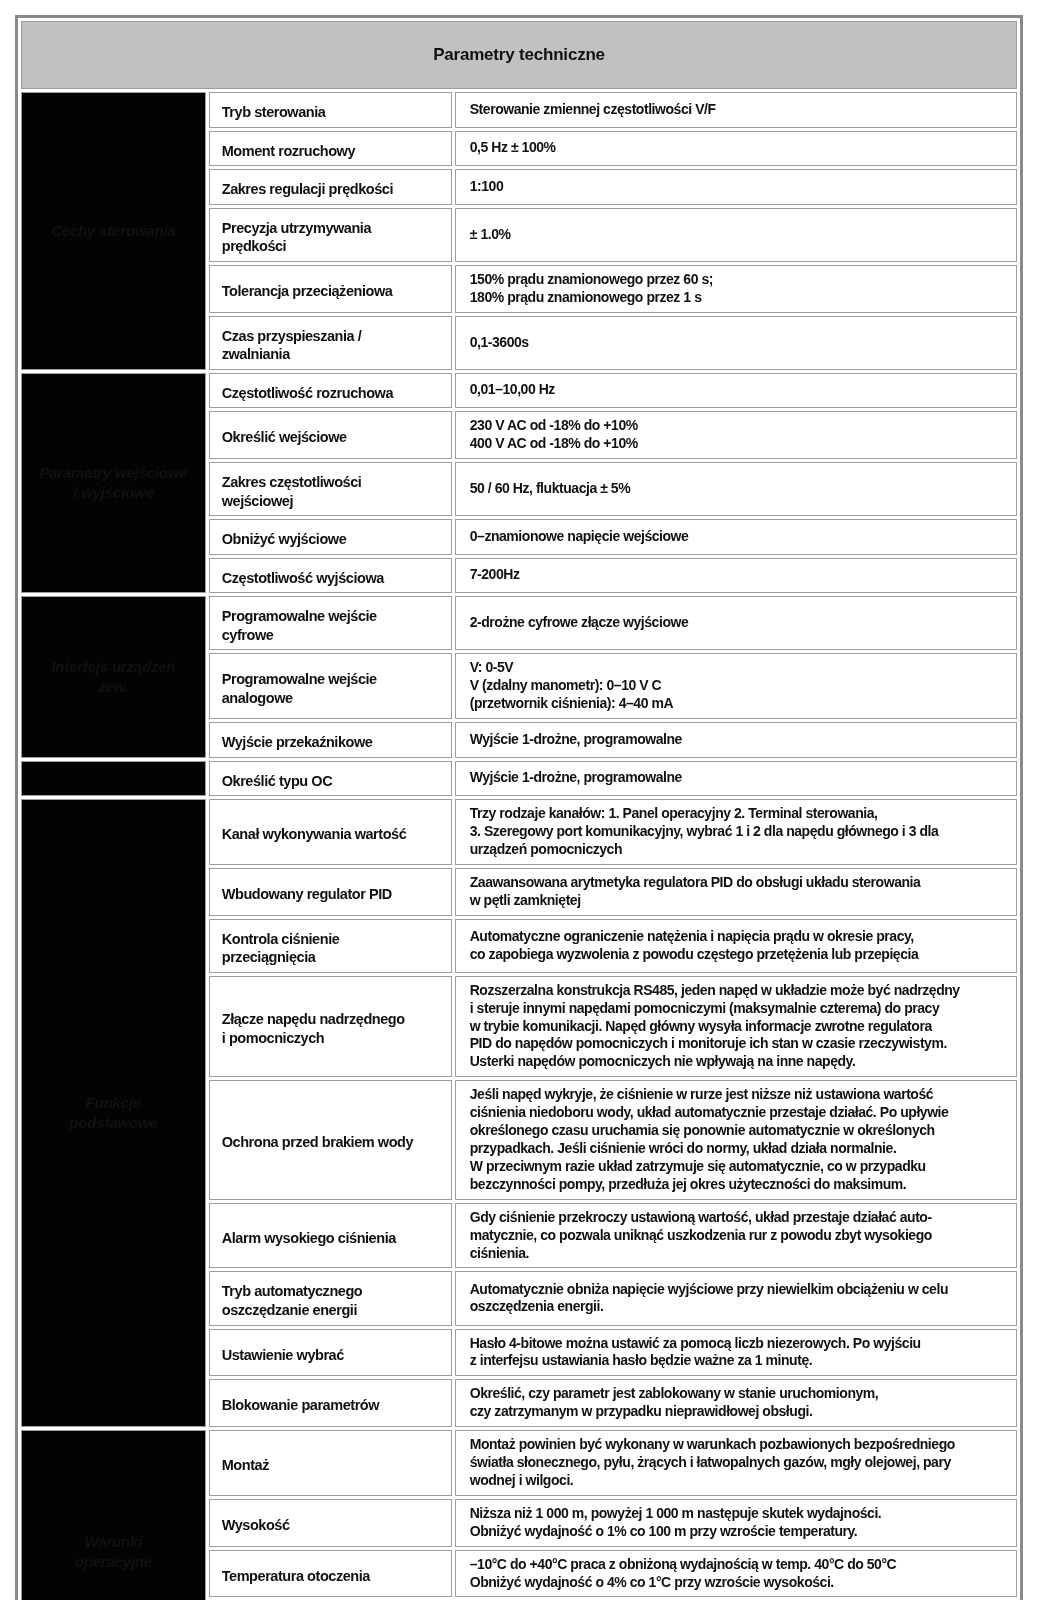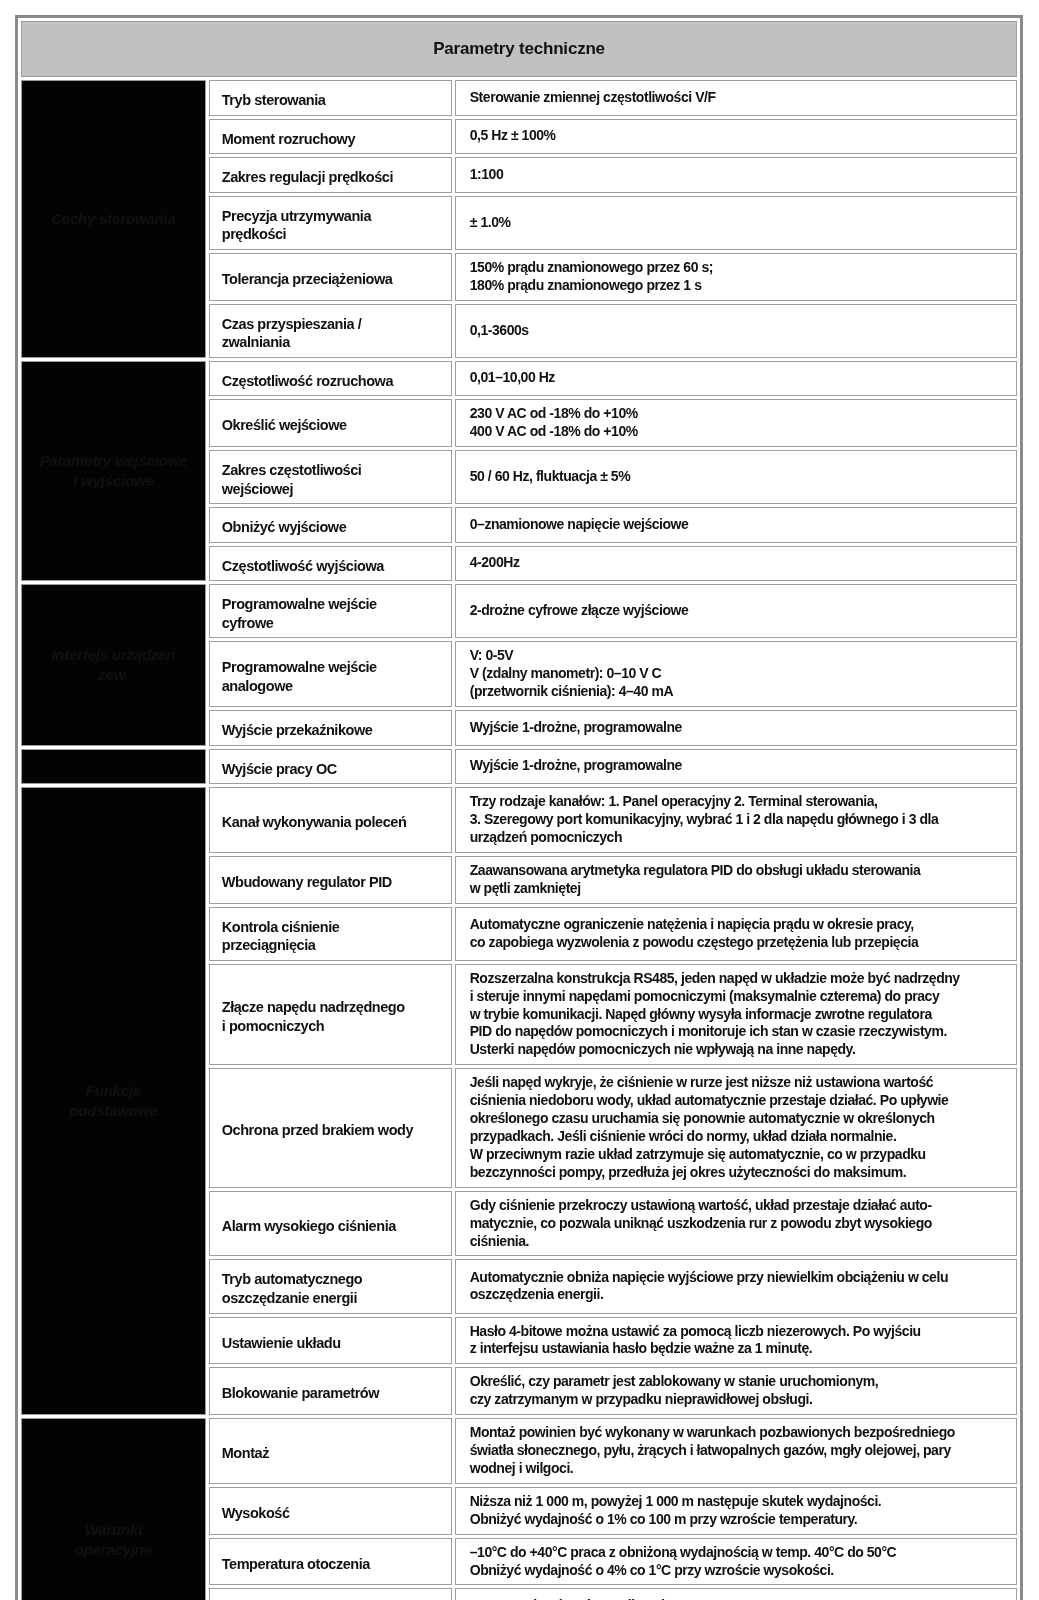--- a/index.html
+++ b/index.html
@@ -27,21 +27,21 @@
     width: 100%;
     table-layout: fixed;
   }
   table.spec td {
     border: 1px solid #9e9e9e;
     box-sizing: border-box;
     color: #111111;
   }
   td.title-cell {
     background: #c1c1c1;
-    height: 56px;
+    height: 68px;
     text-align: center;
     vertical-align: middle;
     font-weight: bold;
     font-size: 17px;
     letter-spacing: -0.2px;
     color: #000000;
   }
   td.cat {
     background: #030303;
     color: #ffffff;
@@ -135,21 +135,21 @@
         <td class="param">Zakres częstotliwości
 wejściowej</td>
         <td class="value">50 / 60 Hz, fluktuacja ± 5%</td>
       </tr>
       <tr>
         <td class="param">Obniżyć wyjściowe</td>
         <td class="value">0–znamionowe napięcie wejściowe</td>
       </tr>
       <tr>
         <td class="param">Częstotliwość wyjściowa</td>
-        <td class="value">4-200Hz</td>
+        <td class="value">7-200Hz</td>
       </tr>
 
       <tr>
         <td class="cat" rowspan="3">Interfejs urządzeń
 zew.</td>
         <td class="param">Programowalne wejście
 cyfrowe</td>
         <td class="value">2-drożne cyfrowe złącze wyjściowe</td>
       </tr>
       <tr>
@@ -159,28 +159,28 @@
 V (zdalny manometr): 0–10 V C
 (przetwornik ciśnienia): 4–40 mA</td>
       </tr>
       <tr>
         <td class="param">Wyjście przekaźnikowe</td>
         <td class="value">Wyjście 1-drożne, programowalne</td>
       </tr>
 
       <tr>
         <td class="cat"></td>
-        <td class="param">Wyjście pracy OC</td>
+        <td class="param">Określić typu OC</td>
         <td class="value">Wyjście 1-drożne, programowalne</td>
       </tr>
 
       <tr>
         <td class="cat" rowspan="9">Funkcje
 podstawowe</td>
-        <td class="param">Kanał wykonywania poleceń</td>
+        <td class="param">Kanał wykonywania wartość</td>
         <td class="value">Trzy rodzaje kanałów: 1. Panel operacyjny 2. Terminal sterowania,
 3. Szeregowy port komunikacyjny, wybrać 1 i 2 dla napędu głównego i 3 dla
 urządzeń pomocniczych</td>
       </tr>
       <tr>
         <td class="param">Wbudowany regulator PID</td>
         <td class="value">Zaawansowana arytmetyka regulatora PID do obsługi układu sterowania
 w pętli zamkniętej</td>
       </tr>
       <tr>
@@ -213,21 +213,21 @@
 matycznie, co pozwala uniknąć uszkodzenia rur z powodu zbyt wysokiego
 ciśnienia.</td>
       </tr>
       <tr>
         <td class="param">Tryb automatycznego
 oszczędzanie energii</td>
         <td class="value">Automatycznie obniża napięcie wyjściowe przy niewielkim obciążeniu w celu
 oszczędzenia energii.</td>
       </tr>
       <tr>
-        <td class="param">Ustawienie układu</td>
+        <td class="param">Ustawienie wybrać</td>
         <td class="value">Hasło 4-bitowe można ustawić za pomocą liczb niezerowych. Po wyjściu
 z interfejsu ustawiania hasło będzie ważne za 1 minutę.</td>
       </tr>
       <tr>
         <td class="param">Blokowanie parametrów</td>
         <td class="value">Określić, czy parametr jest zablokowany w stanie uruchomionym,
 czy zatrzymanym w przypadku nieprawidłowej obsługi.</td>
       </tr>
 
       <tr>

